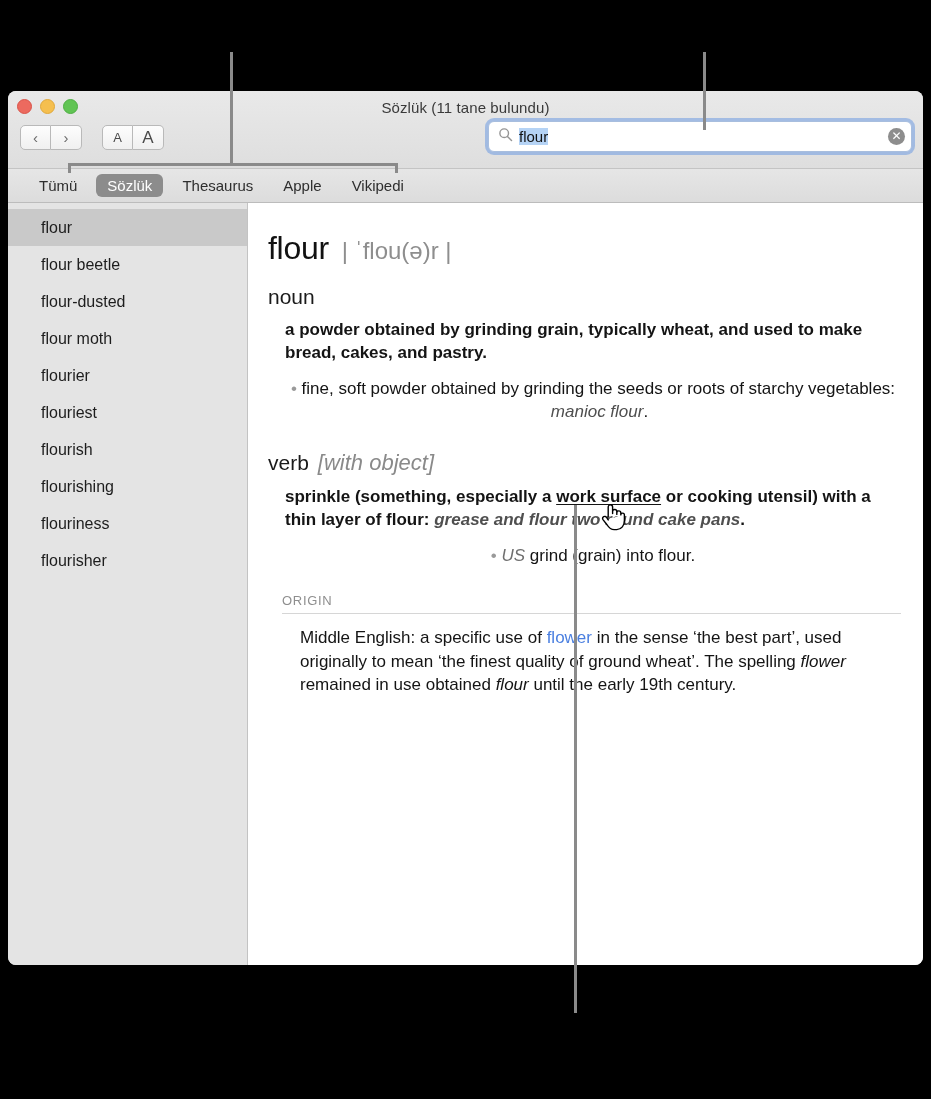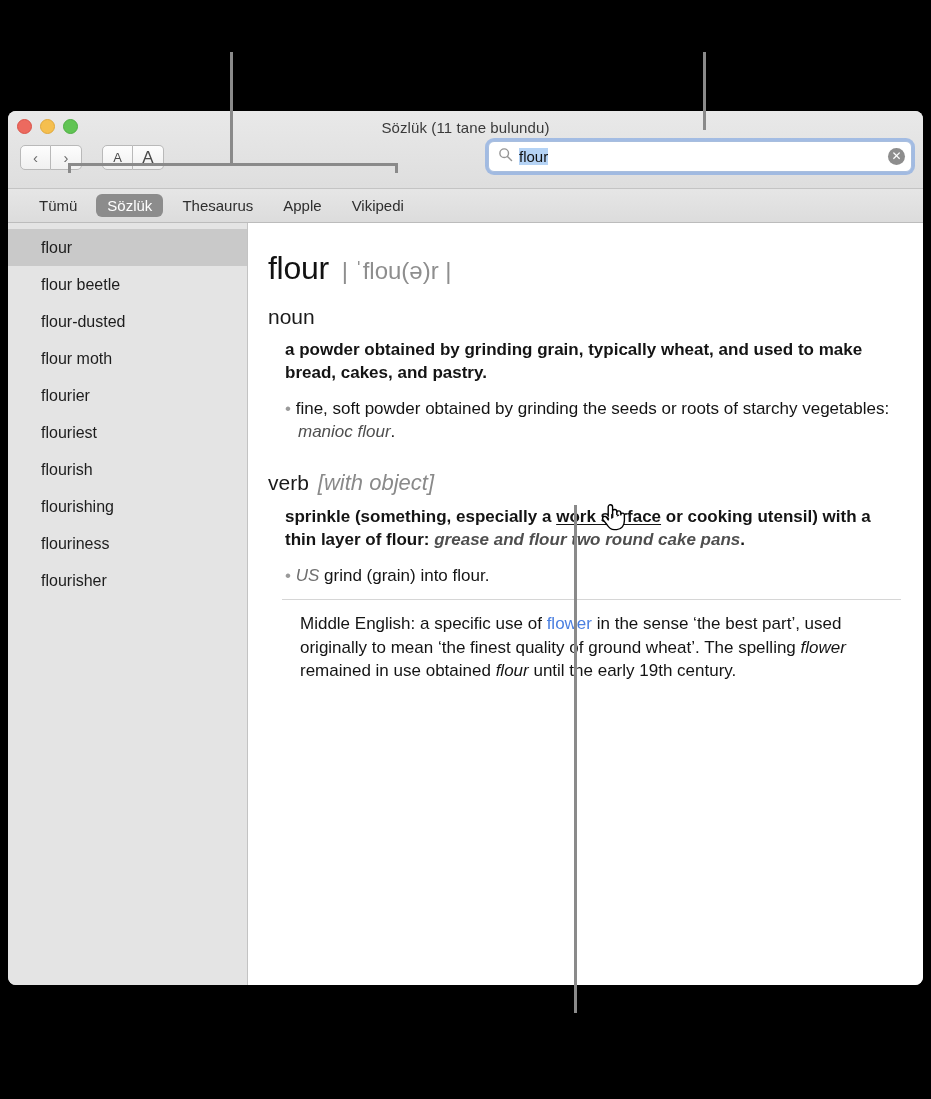--- a/index.html
+++ b/index.html
@@ -35,21 +35,20 @@
     left: 8px;
     top: 91px;
     width: 915px;
     height: 874px;
     background: #e7e7e7;
     border-radius: 8px;
     box-shadow: 0 2px 14px rgba(0,0,0,0.45);
     overflow: hidden;
     display: flex;
     flex-direction: column;
-    margin-top: 20px;
   }
 
   
   .titlebar {
     position: relative;
     height: 77px;
     background: linear-gradient(to bottom, #e9e9e9 0%, #dedede 100%);
     border-bottom: 1px solid #c4c4c4;
     flex: none;
   }
@@ -242,20 +241,21 @@
     font-weight: bold;
   }
   .subsense {
     font-size: 17px;
     line-height: 1.38;
     color: #141414;
     margin: 0 0 12px 17px;
     padding-left: 13px;
     position: relative;
     text-indent: -13px;
+    text-align: center;
   }
   .bullet { color: #9a9a9a; }
   .ital { font-style: italic; color: #4f4f4f; }
   .ital-dark { font-style: italic; color: #141414; }
   .us-lbl { font-style: italic; color: #6f6f6f; }
   .xref {
     text-decoration: underline;
     text-underline-offset: 2px;
   }
   .origin-head {
@@ -385,20 +385,21 @@
         <span class="pos-note">[with object]</span>
       </div>
 
       <p class="sense"><span>sprinkle (something, especially a </span><span class="xref">work surface</span><span> or cooking utensil) with a thin layer of flour:</span>
         <span class="ital">grease and flour two round cake pans</span><span>.</span></p>
 
       <p class="subsense"><span class="bullet">•</span>
         <span class="us-lbl">US</span>
         <span>grind (grain) into flour.</span></p>
 
+      <div class="origin-head">ORIGIN</div>
       <div class="origin-rule"></div>
 
       <p class="origin-body"><span>Middle English: a specific use of </span><span class="link-blue">flower</span><span> in the sense ‘the best part’, used originally to mean ‘the finest quality of ground wheat’. The spelling </span><span class="ital-dark">flower</span><span> remained in use obtained </span><span class="ital-dark">flour</span><span> until the early 19th century.</span></p>
 
     </div>
   </div>
 </div>
 
 <div class="cursor">
   <svg width="26" height="30" viewBox="0 0 26 30">

